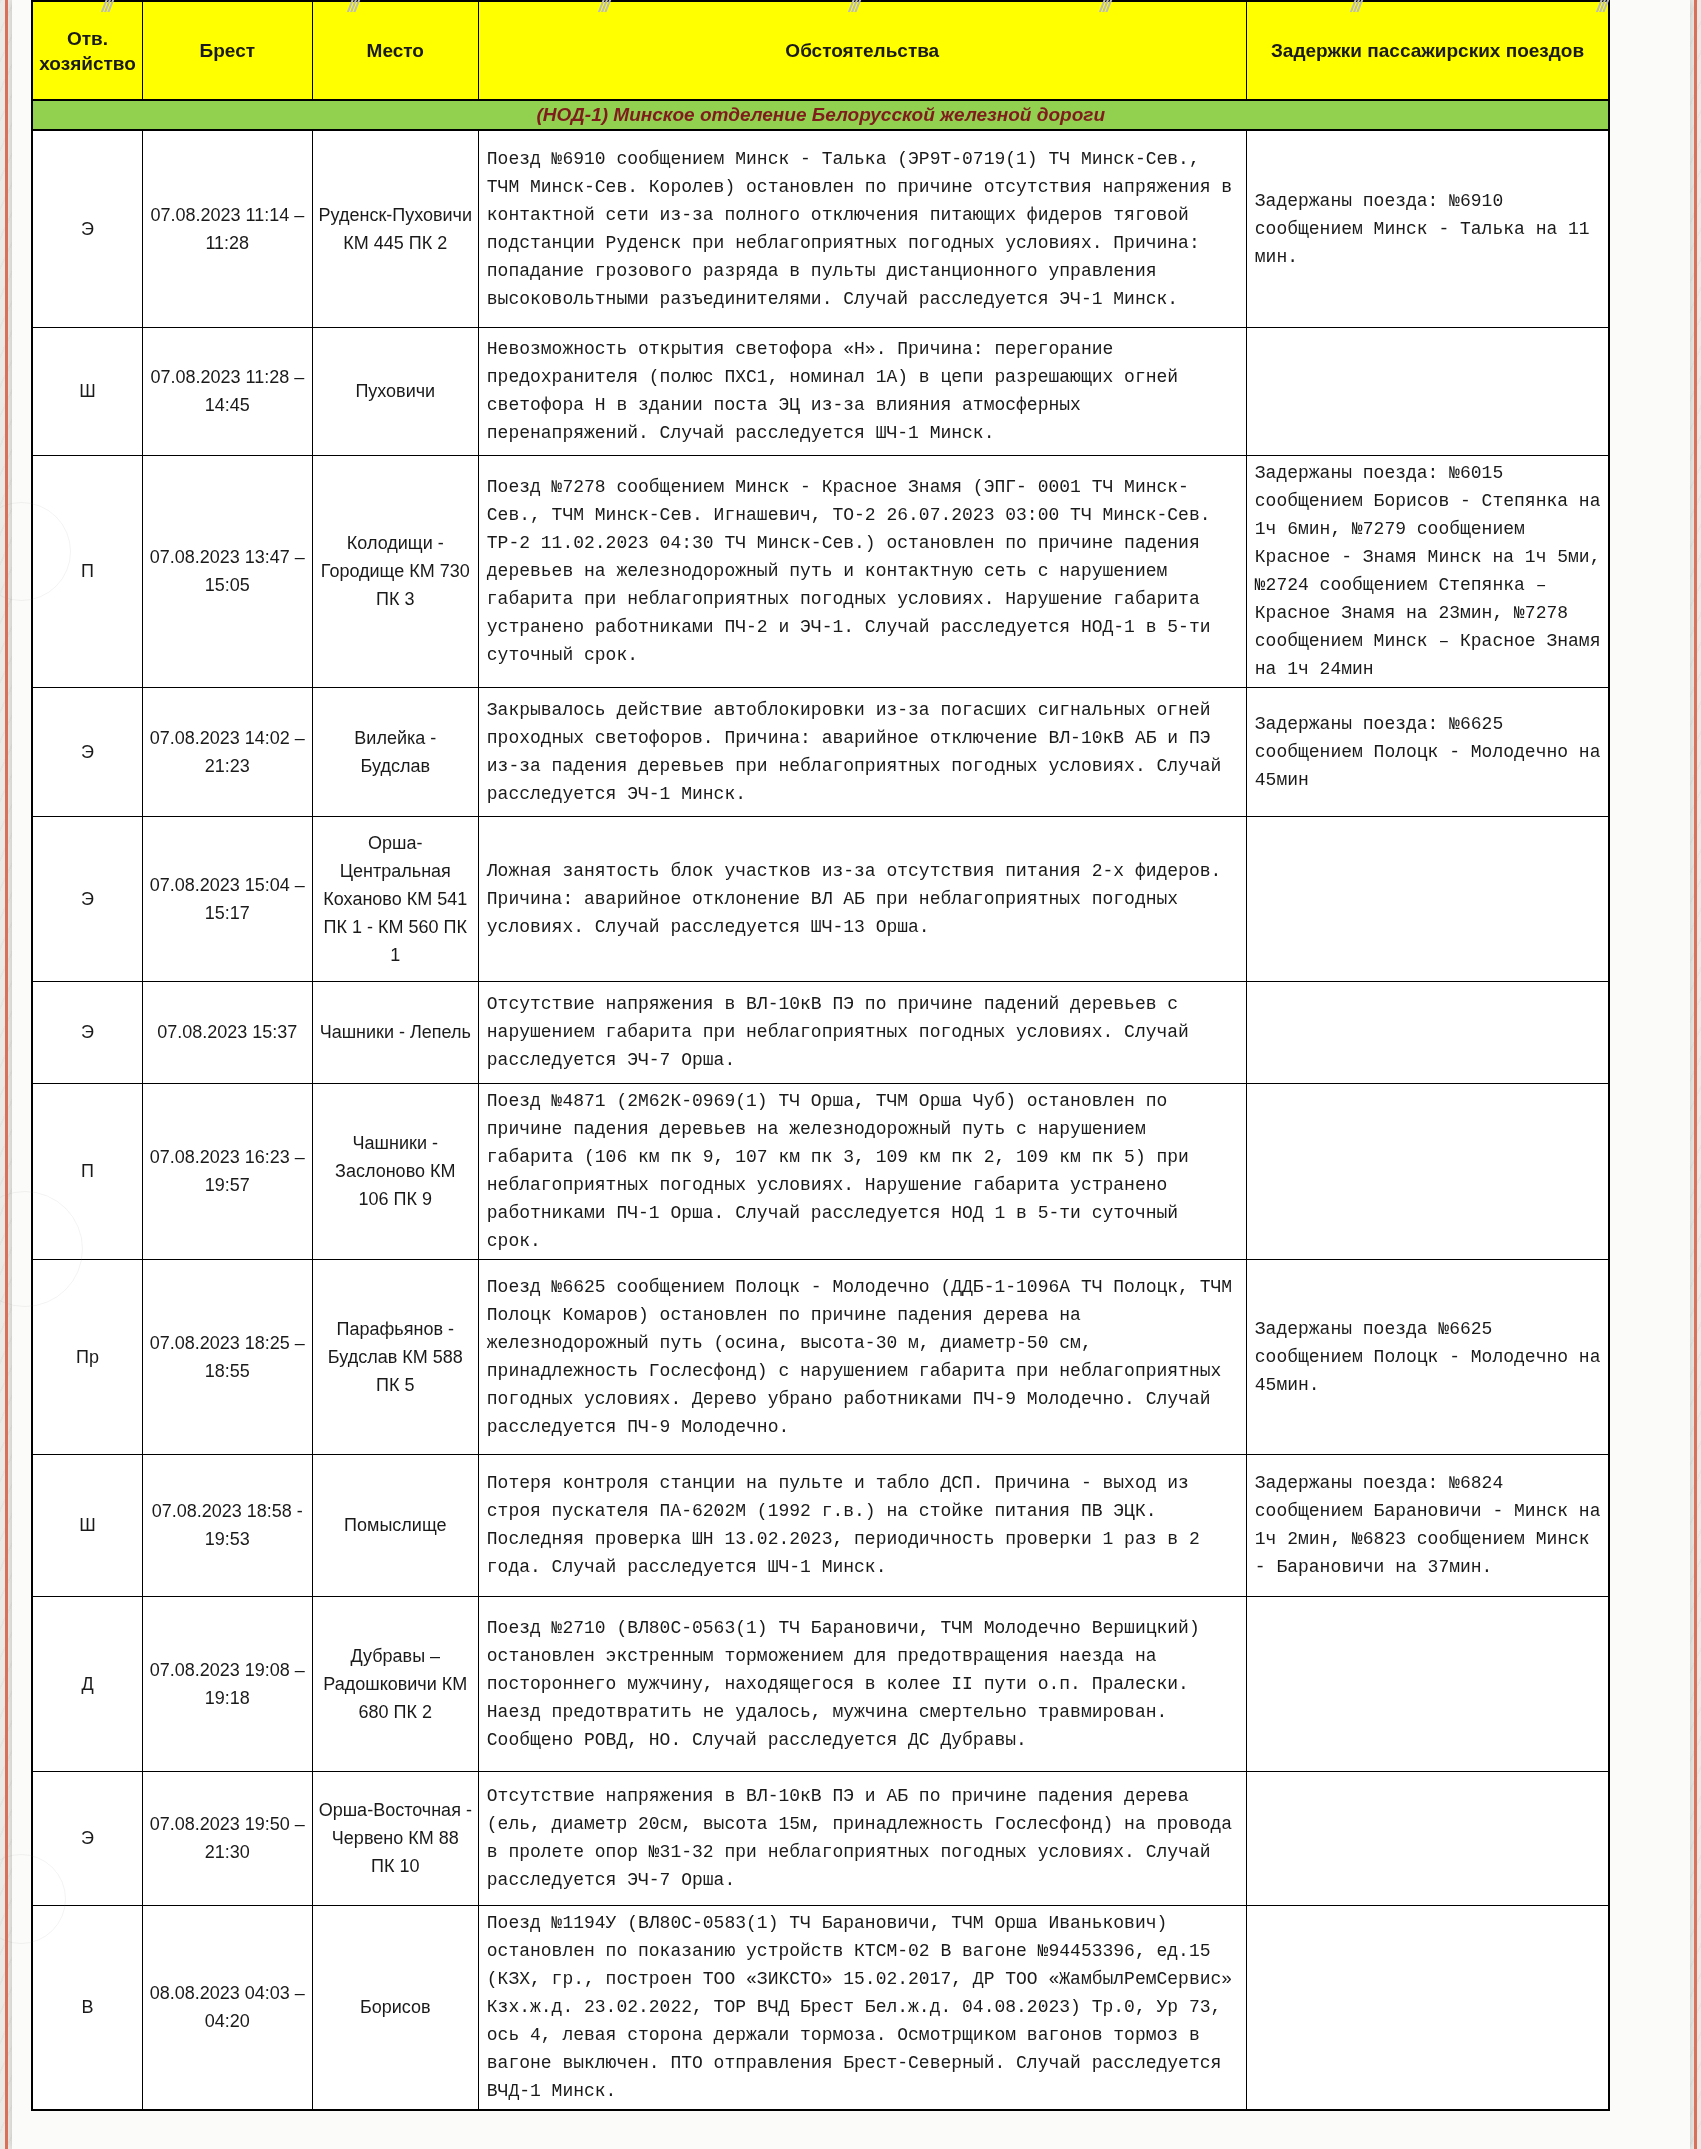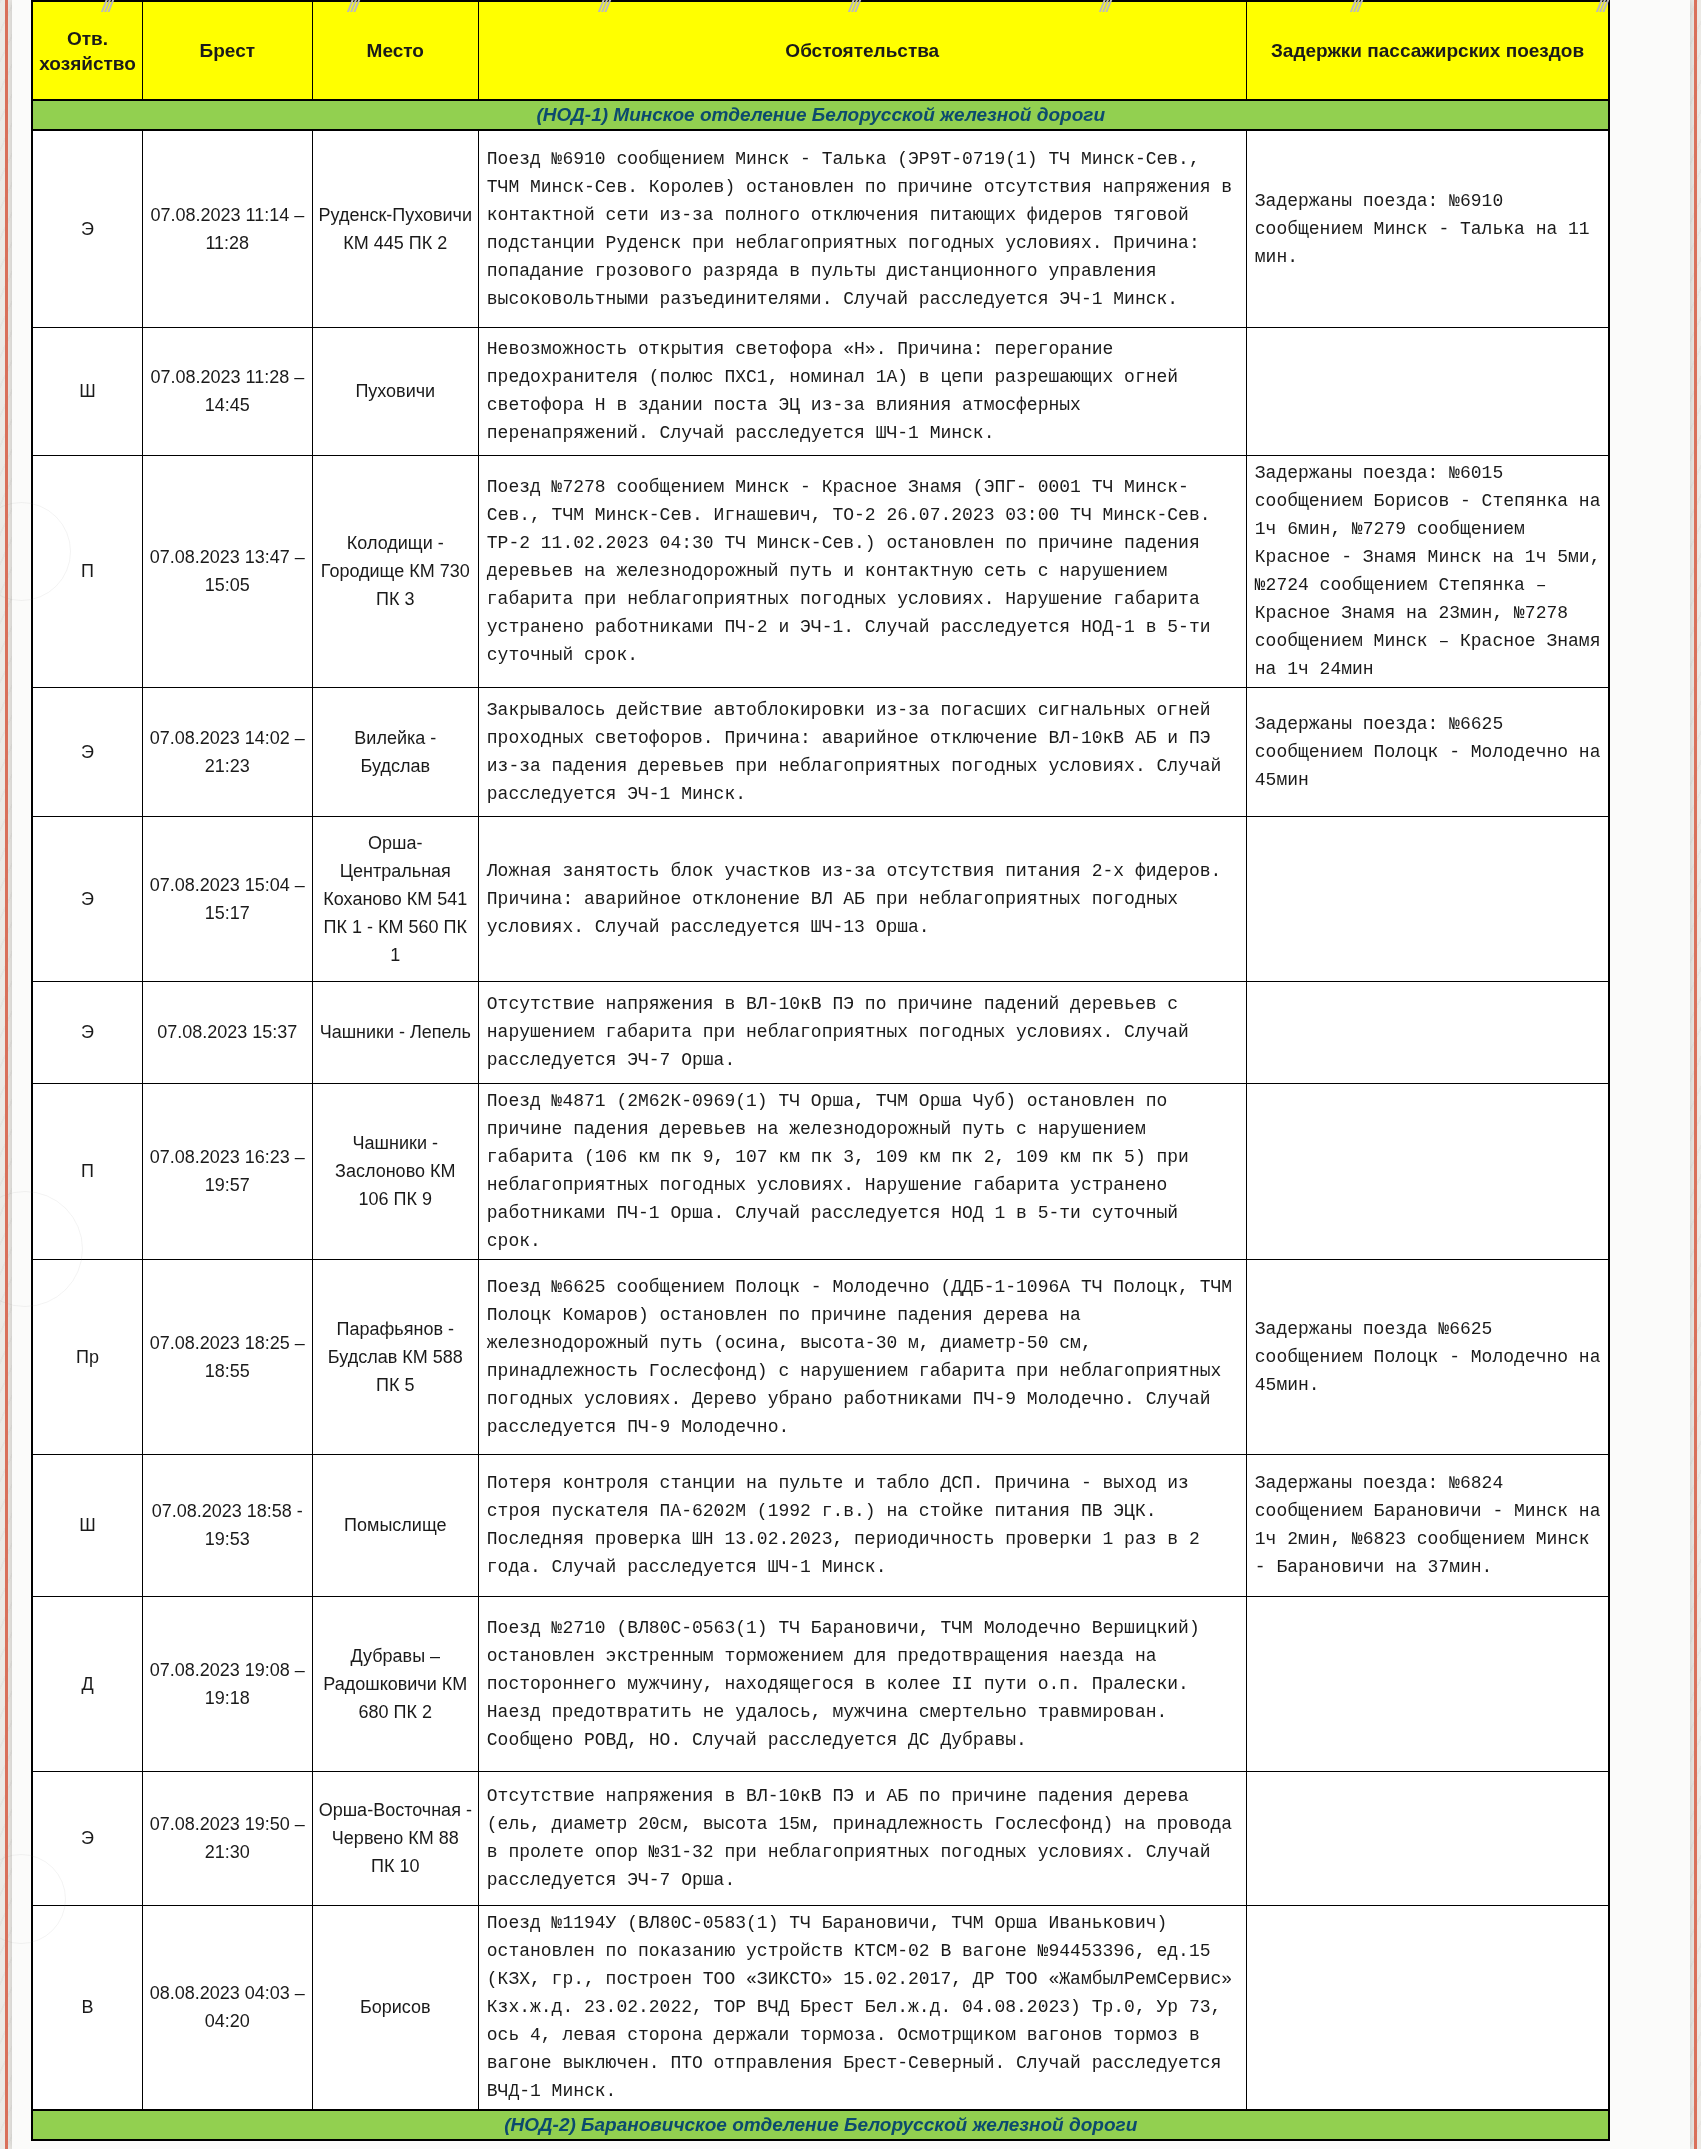--- a/index.html
+++ b/index.html
@@ -32,21 +32,21 @@
     position:absolute; left:19.7px; top:0;
     width:1576px; table-layout:fixed; border-collapse:collapse;
     border:2.7px solid #000; background:#fff;
   }
   th, td { border:1.8px solid #000; vertical-align:middle; overflow:hidden; word-wrap:break-word; }
   thead th {
     background:#FFFF00; font-weight:bold; font-size:19px; line-height:25px;
     text-align:center; height:99px; border-bottom:2.7px solid #000; padding:1.8px 5.4px;
   }
   tr.section td {
-    background:#92D050; color:#0c4a6e; font-weight:bold; font-style:italic;
+    background:#92D050; color:#7f1d1d; font-weight:bold; font-style:italic;
     font-size:19px; text-align:center; height:30px;
     border-top:2.7px solid #000; border-bottom:2.7px solid #000; padding:1.8px;
   }
   td.c-dept, td.c-date, td.c-place {
     text-align:center; font-size:18px; line-height:28px; padding:2.7px 5.4px;
   }
   td.c-circ, td.c-delays {
     text-align:left; font-size:18px; line-height:28px; padding:3.6px 7.2px 3.6px 8px;font-family:Liberation Mono, monospace;
   }
 </style>
@@ -180,19 +180,16 @@
       </tr>
 
       <tr style="height:195px">
         <td class="c-dept">В</td>
         <td class="c-date">08.08.2023 04:03 – 04:20</td>
         <td class="c-place">Борисов</td>
         <td class="c-circ">Поезд №1194У (ВЛ80С-0583(1) ТЧ Барановичи, ТЧМ Орша Иванькович) остановлен по показанию устройств КТСМ-02 В вагоне №94453396, ед.15 (КЗХ, гр., построен ТОО «ЗИКСТО» 15.02.2017, ДР ТОО «ЖамбылРемСервис» Кзх.ж.д. 23.02.2022, ТОР ВЧД Брест Бел.ж.д. 04.08.2023) Тр.0, Ур 73, ось 4, левая сторона держали тормоза. Осмотрщиком вагонов тормоз в вагоне выключен. ПТО отправления Брест-Северный. Случай расследуется ВЧД-1 Минск.</td>
         <td class="c-delays"></td>
       </tr>
 
-      <tr class="section">
-        <td colspan="5">(НОД-2) Барановичское отделение Белорусской железной дороги</td>
-      </tr>
     </tbody>
   </table>
 </div>
 
 
 </body></html>

